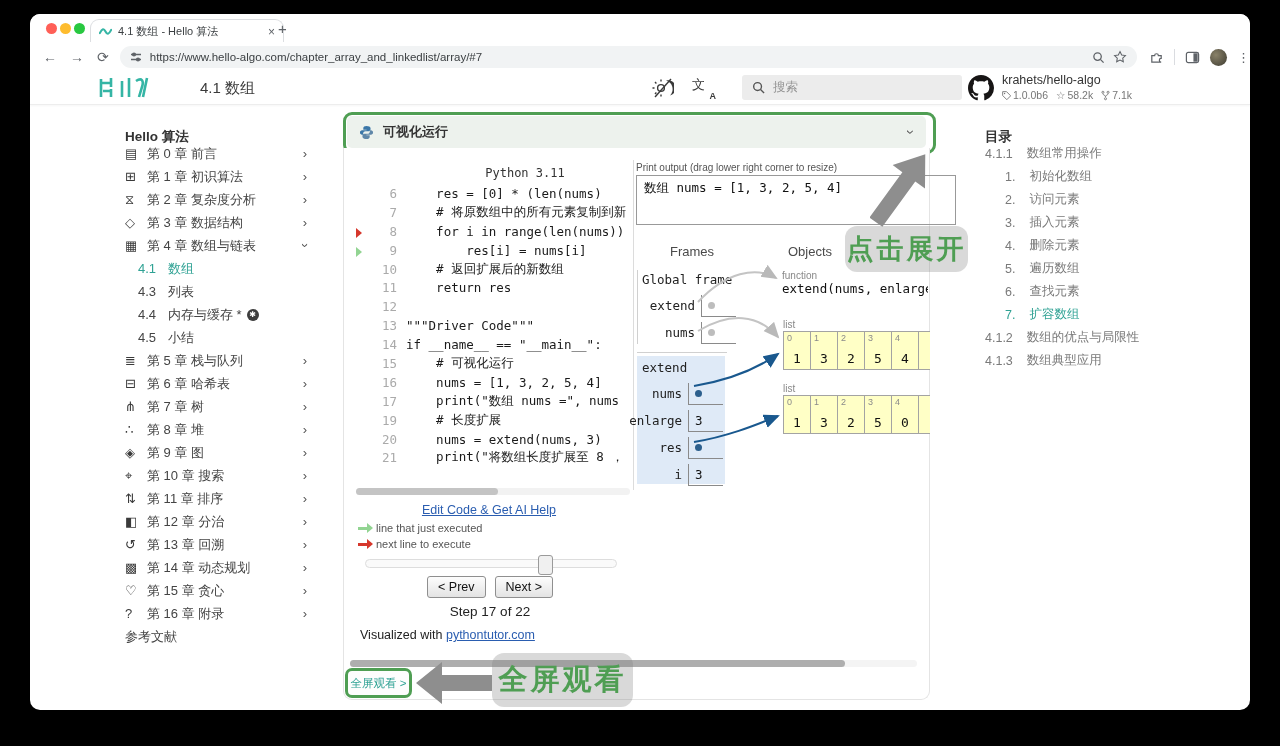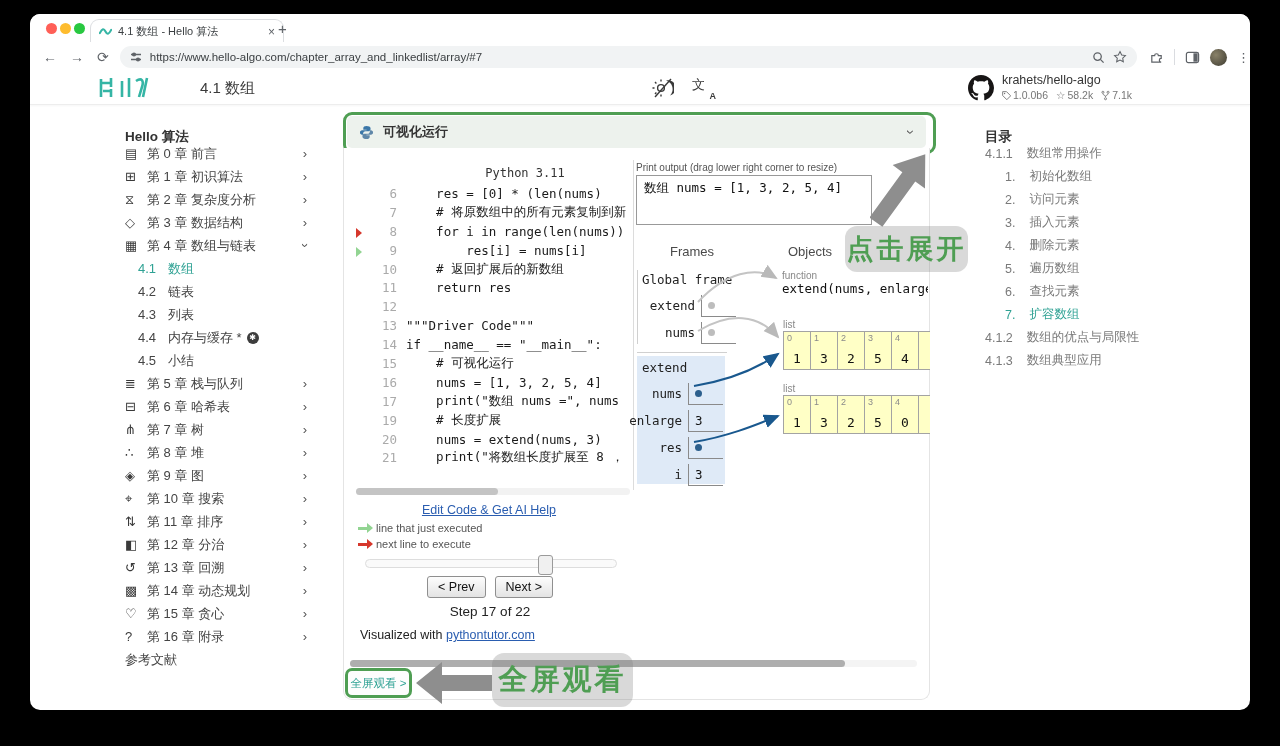--- a/index.html
+++ b/index.html
@@ -81,21 +81,21 @@
   .harrow{position:relative;width:9px;height:3px;}
   .harrow::after{content:'';position:absolute;right:-6px;top:-3.5px;border-top:5px solid transparent;
     border-bottom:5px solid transparent;}
   .harrow.red{background:#d6372c;}.harrow.red::after{border-left:6px solid #d6372c;}
   .harrow.grn{background:#92d492;}.harrow.grn::after{border-left:6px solid #92d492;}
   #codescroll{left:326px;top:474px;width:274px;height:7px;background:#f2f2f2;border-radius:4px;}
   #codescroll .thumb{position:absolute;left:0;top:0;width:142px;height:7px;background:#c4c4c4;border-radius:4px;}
   #tutordivider{left:603px;top:146px;width:1px;height:330px;background:#dcdcdc;}
 
   #printlabel{left:606px;top:148px;font-size:10px;color:#555;}
-  #printbox{left:606px;top:161px;width:236px;height:50px;border:1px solid #999;box-sizing:border-box;padding:4px 7px;}
+  #printbox{left:606px;top:161px;width:320px;height:50px;border:1px solid #999;box-sizing:border-box;padding:4px 7px;}
   #printbox .pt{font-size:12.5px;color:#111;}
 
   #frameshdr{left:640px;top:230px;font-size:13px;color:#4a4a4a;}
   #objectshdr{left:758px;top:230px;font-size:13px;color:#4a4a4a;}
 
   #gframe{left:607px;top:256px;width:94px;border-left:1px solid #d0d0d0;padding-left:4px;}
   .flabel{font-size:12.5px;color:#222;height:20px;line-height:20px;}
   .frow{display:flex;justify-content:flex-end;align-items:flex-end;height:27px;}
   .fname{font-size:12.5px;color:#222;padding-right:6px;line-height:22px;}
   .fcell{min-width:22px;height:21px;border-left:1px solid #8a8a8a;border-bottom:1px solid #8a8a8a;
@@ -216,20 +216,27 @@
       <g stroke="#3a3a3a" stroke-width="1.4" fill="none">
         <circle cx="9" cy="11" r="3.4"></circle>
         <path d="M9 4.5v-2 M9 19.5v-2 M2.5 11h-2 M4.4 6.4 3 5 M4.4 15.6 3 17"></path>
         <path d="M14 3.5 a9 9 0 0 1 4 15 A 7.5 7.5 0 0 0 14 3.5z" fill="#3a3a3a" stroke="none"></path>
         <line x1="3" y1="20" x2="19" y2="2"></line>
       </g>
     </svg>
     <div class="abs" id="translate">
       <span>文</span>
       <span class="a">A</span>
+    </div>
+    <div class="abs" id="searchbox">
+      <svg width="13" height="13" viewBox="0 0 14 14">
+            <circle cx="6" cy="6" r="4.2" stroke="#555" stroke-width="1.5" fill="none"></circle>
+            <line x1="9.2" y1="9.2" x2="13" y2="13" stroke="#555" stroke-width="1.5"></line>
+          </svg>
+      <span class="ph">搜索</span>
     </div>
     <div class="abs" id="repo">
       <svg width="26" height="26" viewBox="0 0 16 16">
             <path fill="#171515" d="M8 0C3.58 0 0 3.58 0 8c0 3.54 2.29 6.53 5.47 7.59.4.07.55-.17.55-.38 0-.19-.01-.82-.01-1.49-2.01.37-2.53-.49-2.69-.94-.09-.23-.48-.94-.82-1.13-.28-.15-.68-.52-.01-.53.63-.01 1.08.58 1.23.82.72 1.21 1.87.87 2.33.66.07-.52.28-.87.51-1.07-1.78-.2-3.64-.89-3.64-3.95 0-.87.31-1.59.82-2.15-.08-.2-.36-1.02.08-2.12 0 0 .67-.21 2.2.82.64-.18 1.32-.27 2-.27s1.36.09 2 .27c1.53-1.04 2.2-.82 2.2-.82.44 1.1.16 1.92.08 2.12.51.56.82 1.27.82 2.15 0 3.07-1.87 3.75-3.65 3.95.29.25.54.73.54 1.48 0 1.07-.01 1.93-.01 2.2 0 .21.15.46.55.38A8.01 8.01 0 0 0 16 8c0-4.42-3.58-8-8-8z"></path>
           </svg>
       <div>
         <div id="reponame">krahets/hello-algo</div>
         <div id="repometa">
           <span class="mico">
                 <svg width="9" height="9" viewBox="0 0 14 14">
@@ -283,24 +290,20 @@
     <div class="srow">
           <span class="ic">▦</span>
           <span>第 4 章  数组与链表</span>
           <span class="chev down">›</span>
         </div>
     <div class="srow sub active">
           <span class="num">4.1</span>
           <span>数组</span>
         </div>
     <div class="srow sub">
-          <span class="num">4.2</span>
-          <span>链表</span>
-        </div>
-    <div class="srow sub">
           <span class="num">4.3</span>
           <span>列表</span>
         </div>
     <div class="srow sub">
           <span class="num">4.4</span>
           <span>内存与缓存 *</span>
           <span class="badge-circ">✱</span>
         </div>
     <div class="srow sub">
           <span class="num">4.5</span>

